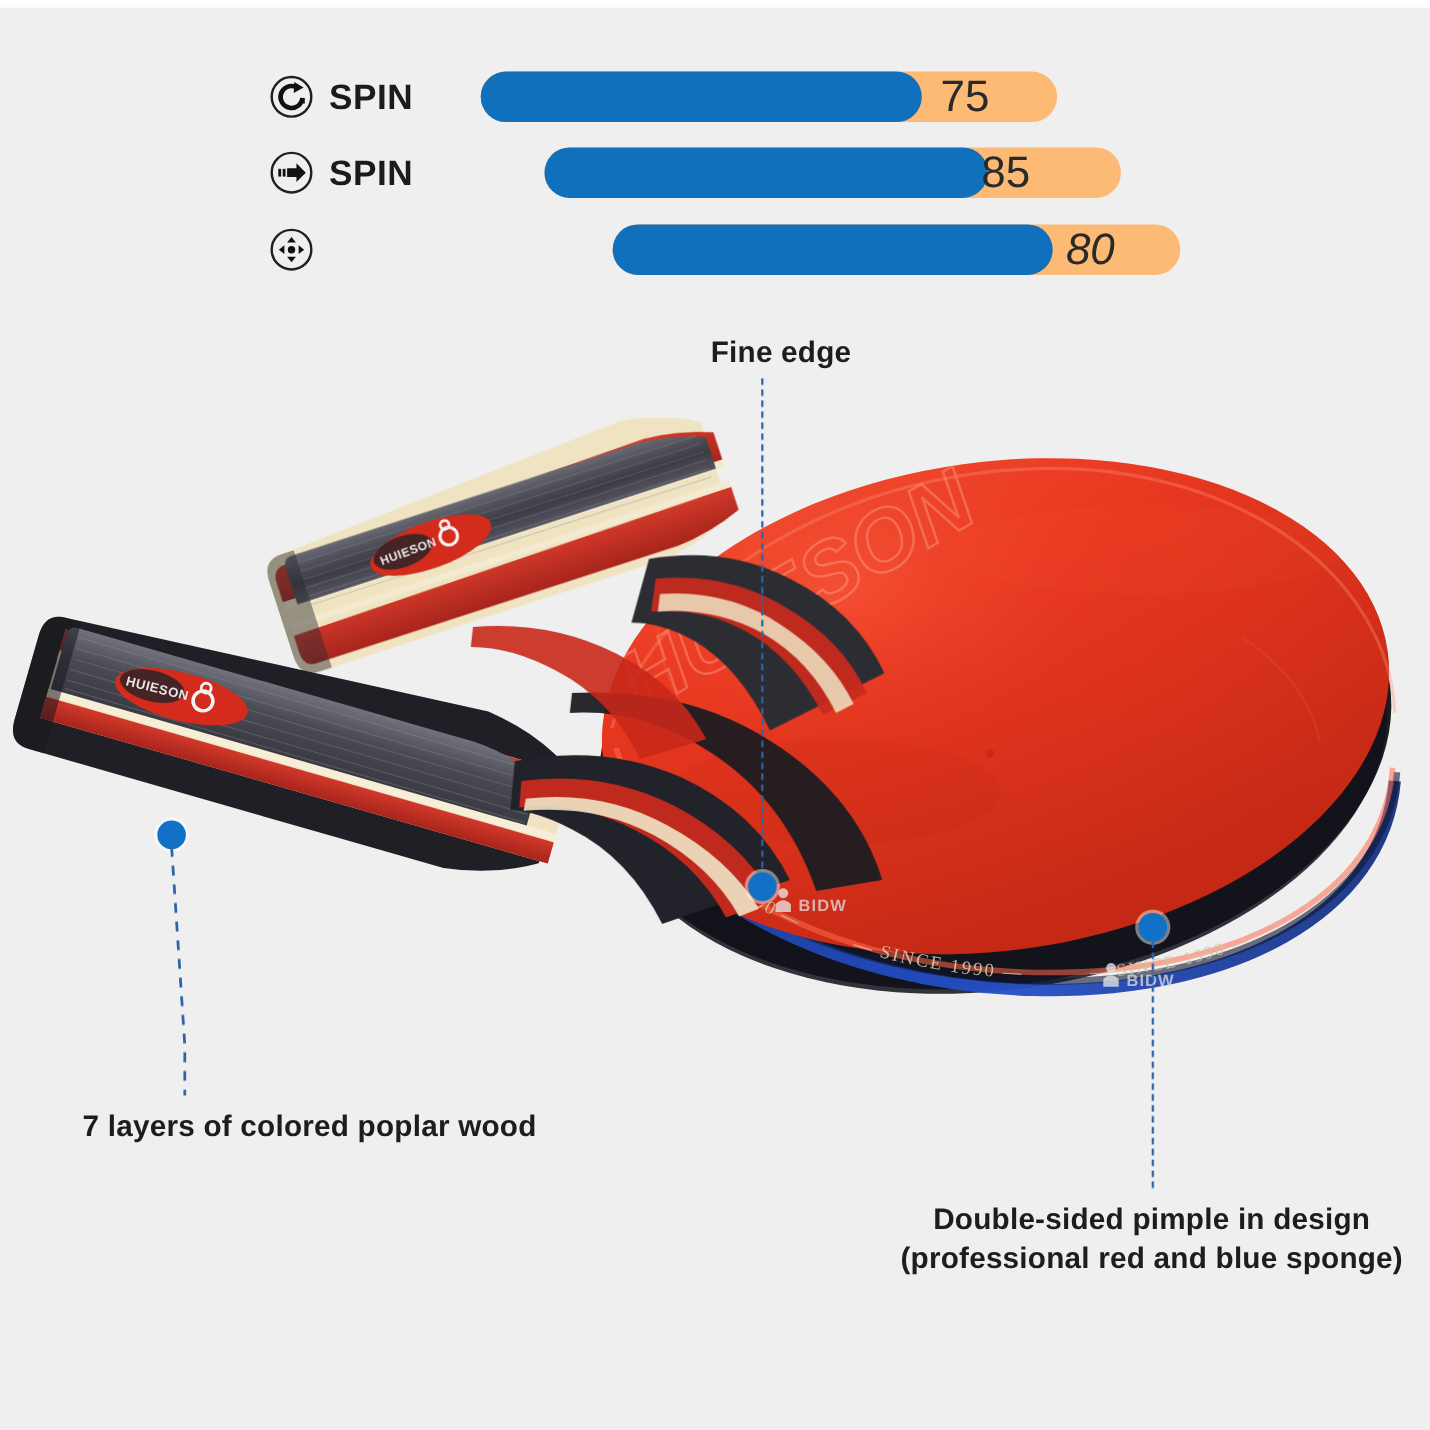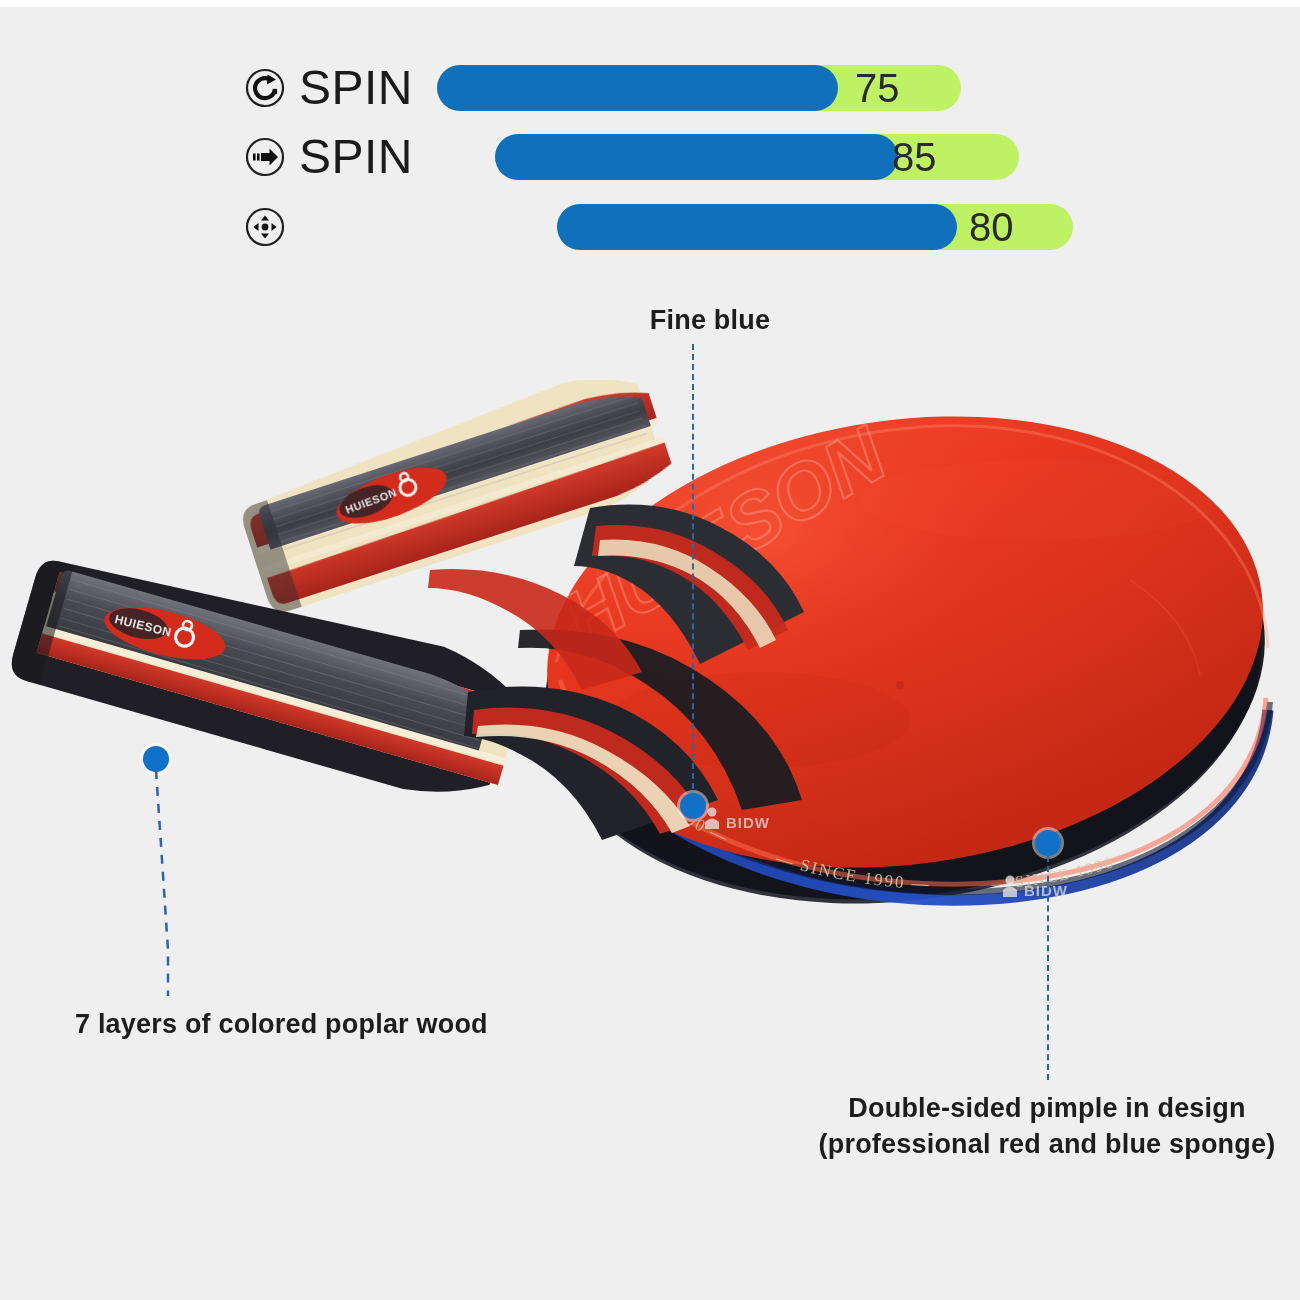--- a/index.html
+++ b/index.html
@@ -27,33 +27,33 @@
     align-items:center;
     height:52px;
   }
   .stat-icon{
     width:40px; height:40px;
     flex:0 0 40px;
     position:relative;
   }
   .stat-icon svg{ display:block; width:40px; height:40px; }
   .stat-label{
-    font-size:48px;
-    font-weight:400;
+    font-size:32px;
+    font-weight:700;
     color:#1b1b1b;
     letter-spacing:0.5px;
     white-space:nowrap;
     margin-left:14px;
     line-height:1;
   }
   .bar-track{
     position:absolute;
     height:46px;
     border-radius:23px;
-    background:#bef264;
+    background:#fdba74;
     overflow:visible;
   }
   .bar-fill{
     position:absolute;
     left:0; top:0; bottom:0;
     border-radius:23px;
     background:#1070bb;
   }
   .bar-value{
     position:absolute;
@@ -321,26 +321,26 @@
       <svg viewBox="0 0 40 40">
         <circle cx="20" cy="20" r="18" fill="none" stroke="#202020" stroke-width="2.2"></circle>
         <circle cx="20" cy="20" r="3.4" fill="#111"></circle>
         <path d="M20 8.5 L24 13.5 L16 13.5 Z" fill="#111"></path>
         <path d="M20 31.5 L24 26.5 L16 26.5 Z" fill="#111"></path>
         <path d="M8.5 20 L13.5 16 L13.5 24 Z" fill="#111"></path>
         <path d="M31.5 20 L26.5 16 L26.5 24 Z" fill="#111"></path>
       </svg>
     </span>
   </div>
-  <div class="bar-track" style="left:557px; top:204px; width:516px;">
+  <div class="bar-track" style="left:557px; top:204px; width:516px;font-style:italic;">
     <div class="bar-fill" style="width:77.5%;"></div>
     <span class="bar-value" style="left:412px;">80</span>
   </div>
 
-  <div class="callout-label center" style="left:630px; top:303px; width:160px;">Fine blue</div>
+  <div class="callout-label center" style="left:630px; top:303px; width:160px;">Fine edge</div>
   <div class="dash-line" style="left:692px; top:344px; height:455px;"></div>
   <div class="dot" style="left:680px; top:793px;"></div>
 
   <div class="dot" style="left:143px; top:746px;"></div>
   <div class="dash-line diag" style="left:110px; top:770px; width:70px; height:230px;">
     <svg width="70" height="230" viewBox="0 0 70 230">
       <path d="M46 0 L58 180 L58 226" fill="none" stroke="#2d63a8" stroke-width="2.5" stroke-dasharray="9 8"></path>
     </svg>
   </div>
   <div class="callout-label" style="left:43px; top:1007px;margin-left:32px;">7 layers of colored poplar wood</div>

